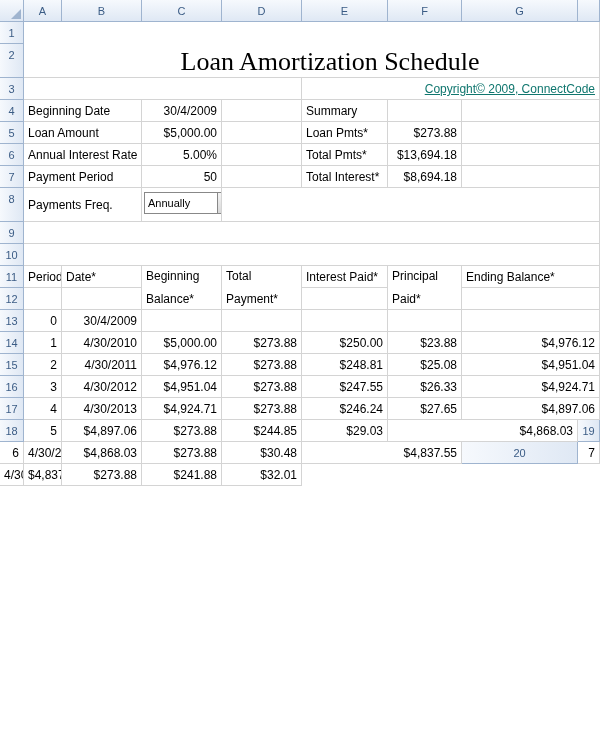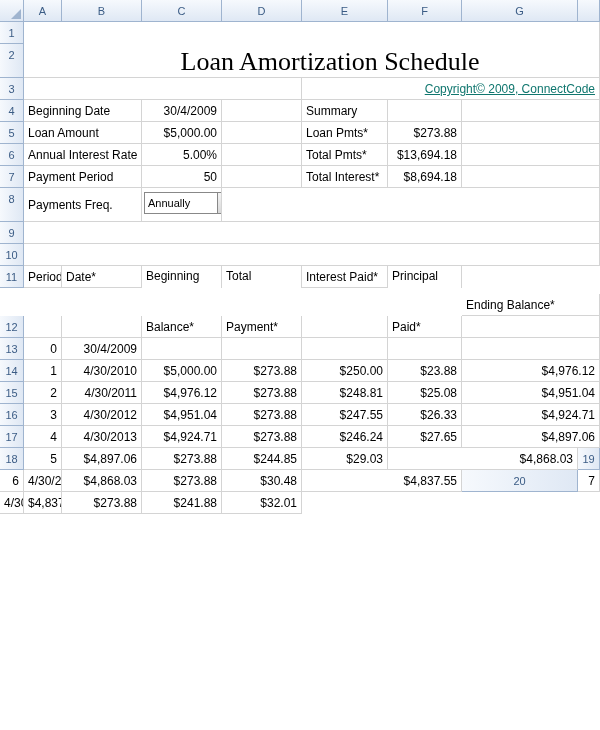--- a/index.html
+++ b/index.html
@@ -166,21 +166,21 @@
   <div class="cell rowhdr">10</div>
   <div class="cell" style="grid-column: span 8;"></div>
 
   <div class="cell rowhdr">11</div>
   <div class="cell">Period*</div>
   <div class="cell">Date*</div>
   <div class="cell wrap" style="border-bottom:none;">Beginning</div>
   <div class="cell wrap" style="border-bottom:none;">Total</div>
   <div class="cell">Interest Paid*</div>
   <div class="cell wrap" style="border-bottom:none;">Principal</div>
-  <div class="cell" style="grid-column: span 2; margin-top: 28px;">Ending Balance*</div>
+  <div class="cell" style="grid-column: span 2;">Ending Balance*</div>
 
   <div class="cell rowhdr">12</div>
   <div class="cell"></div>
   <div class="cell"></div>
   <div class="cell">Balance*</div>
   <div class="cell">Payment*</div>
   <div class="cell"></div>
   <div class="cell">Paid*</div>
   <div class="cell" style="grid-column: span 2;"></div>
 

